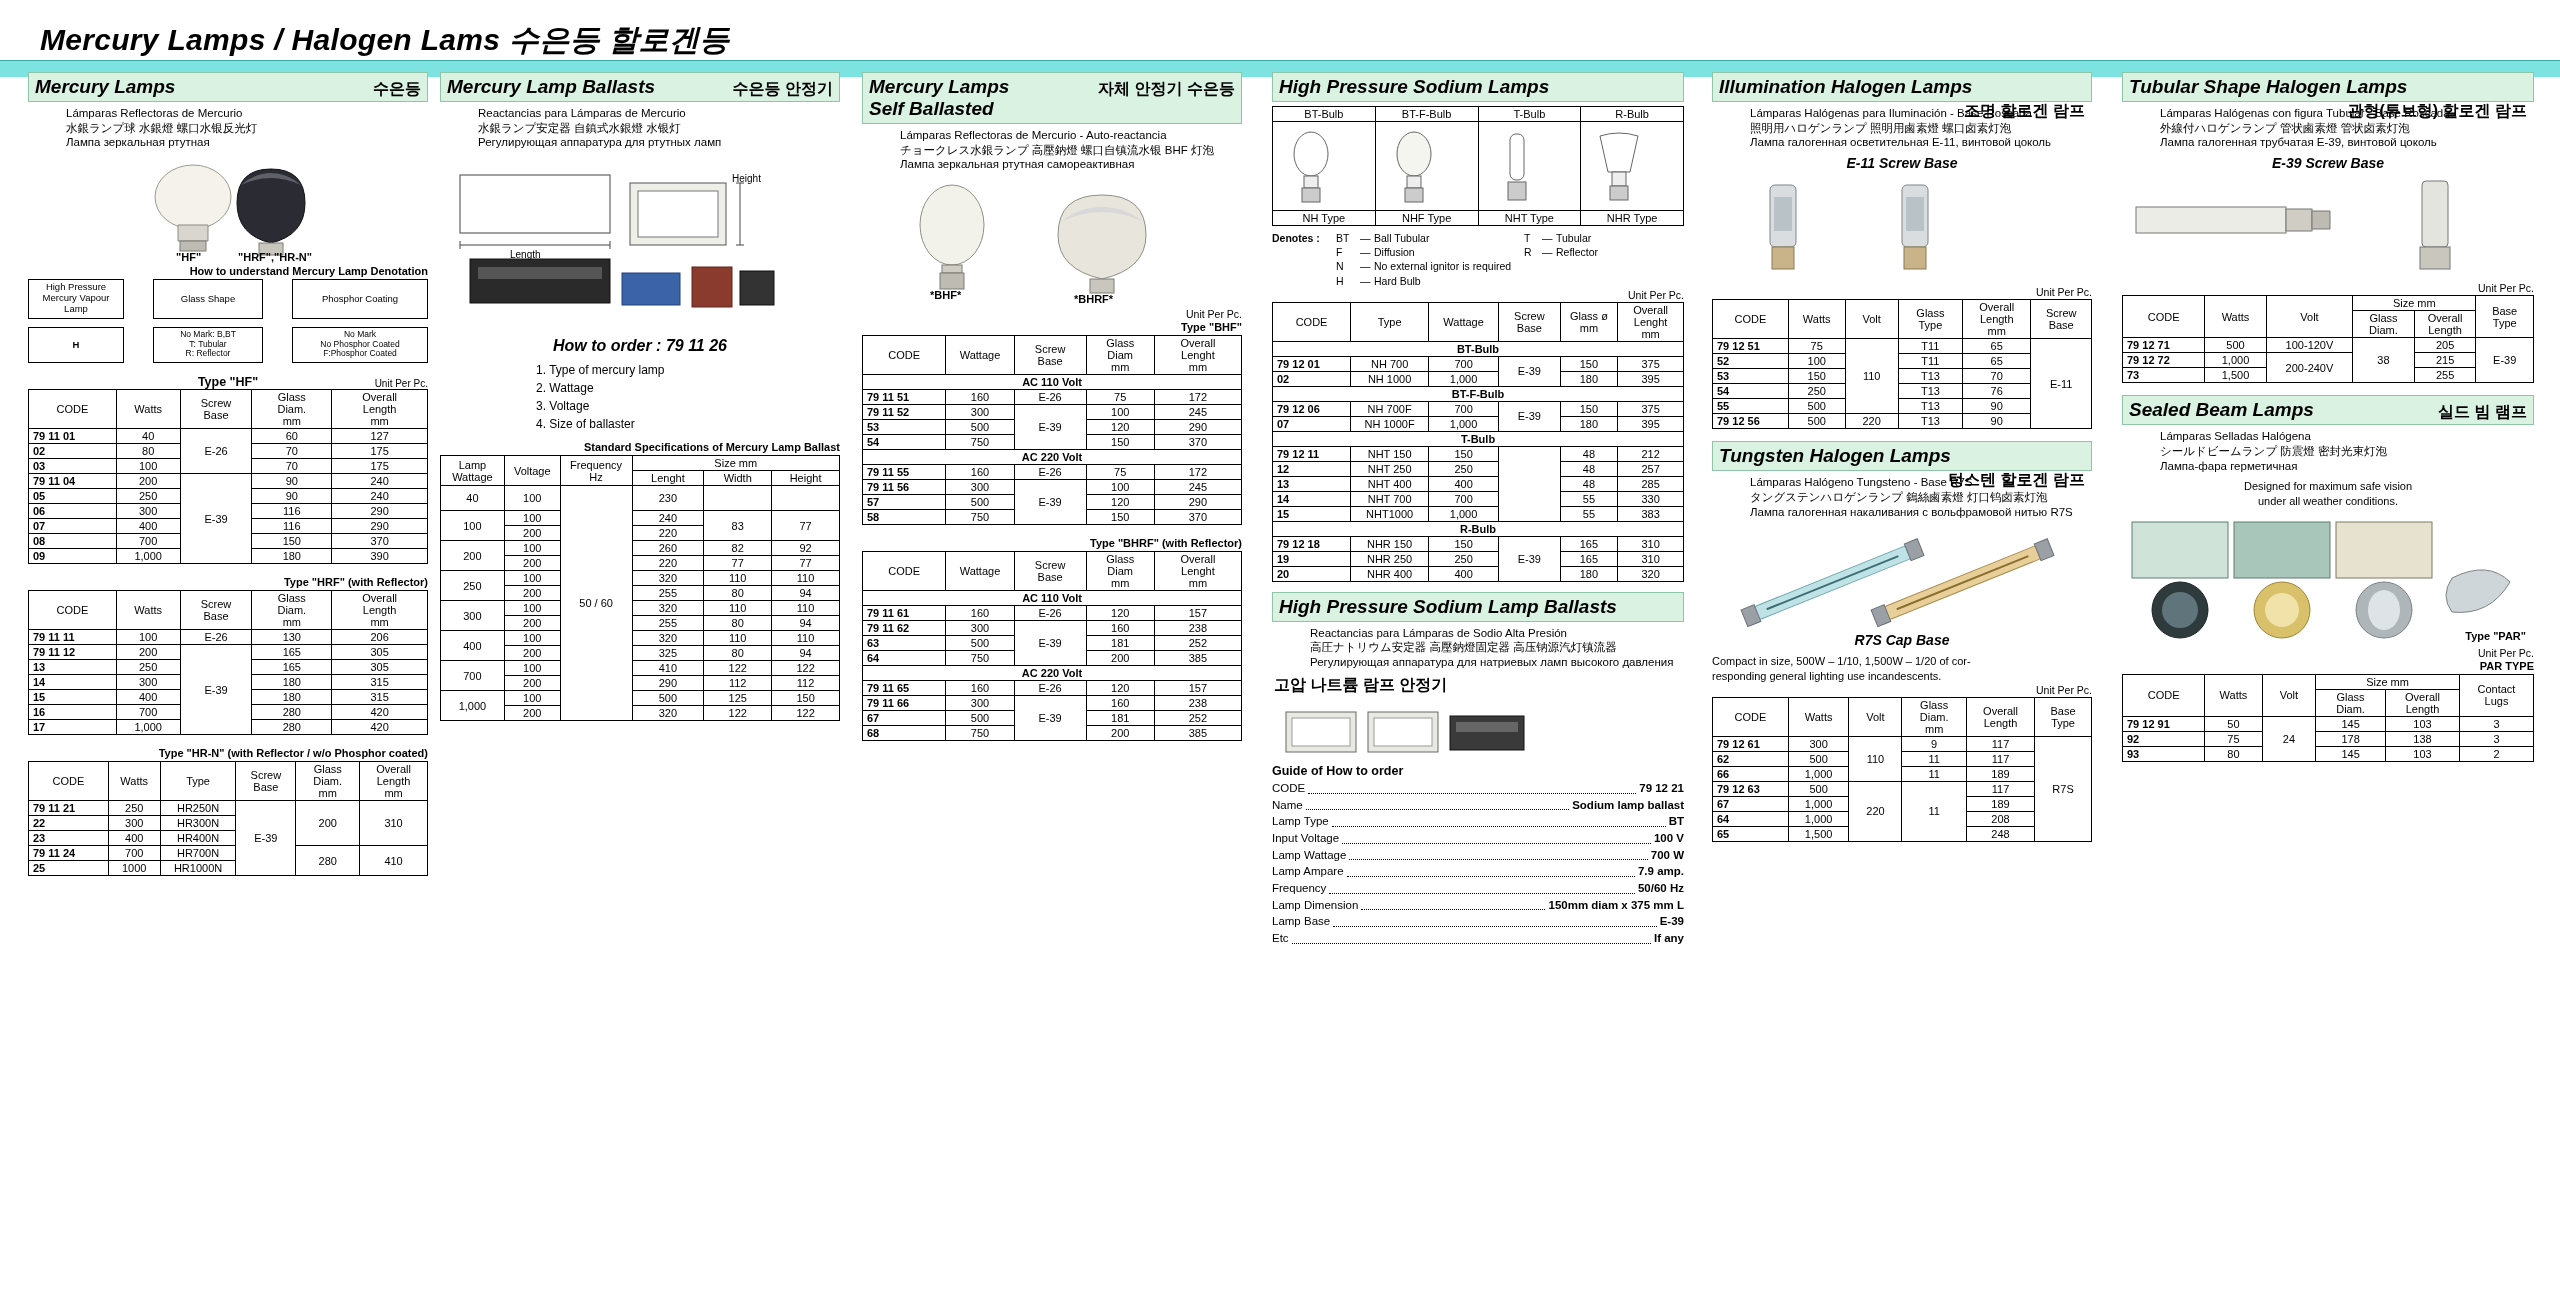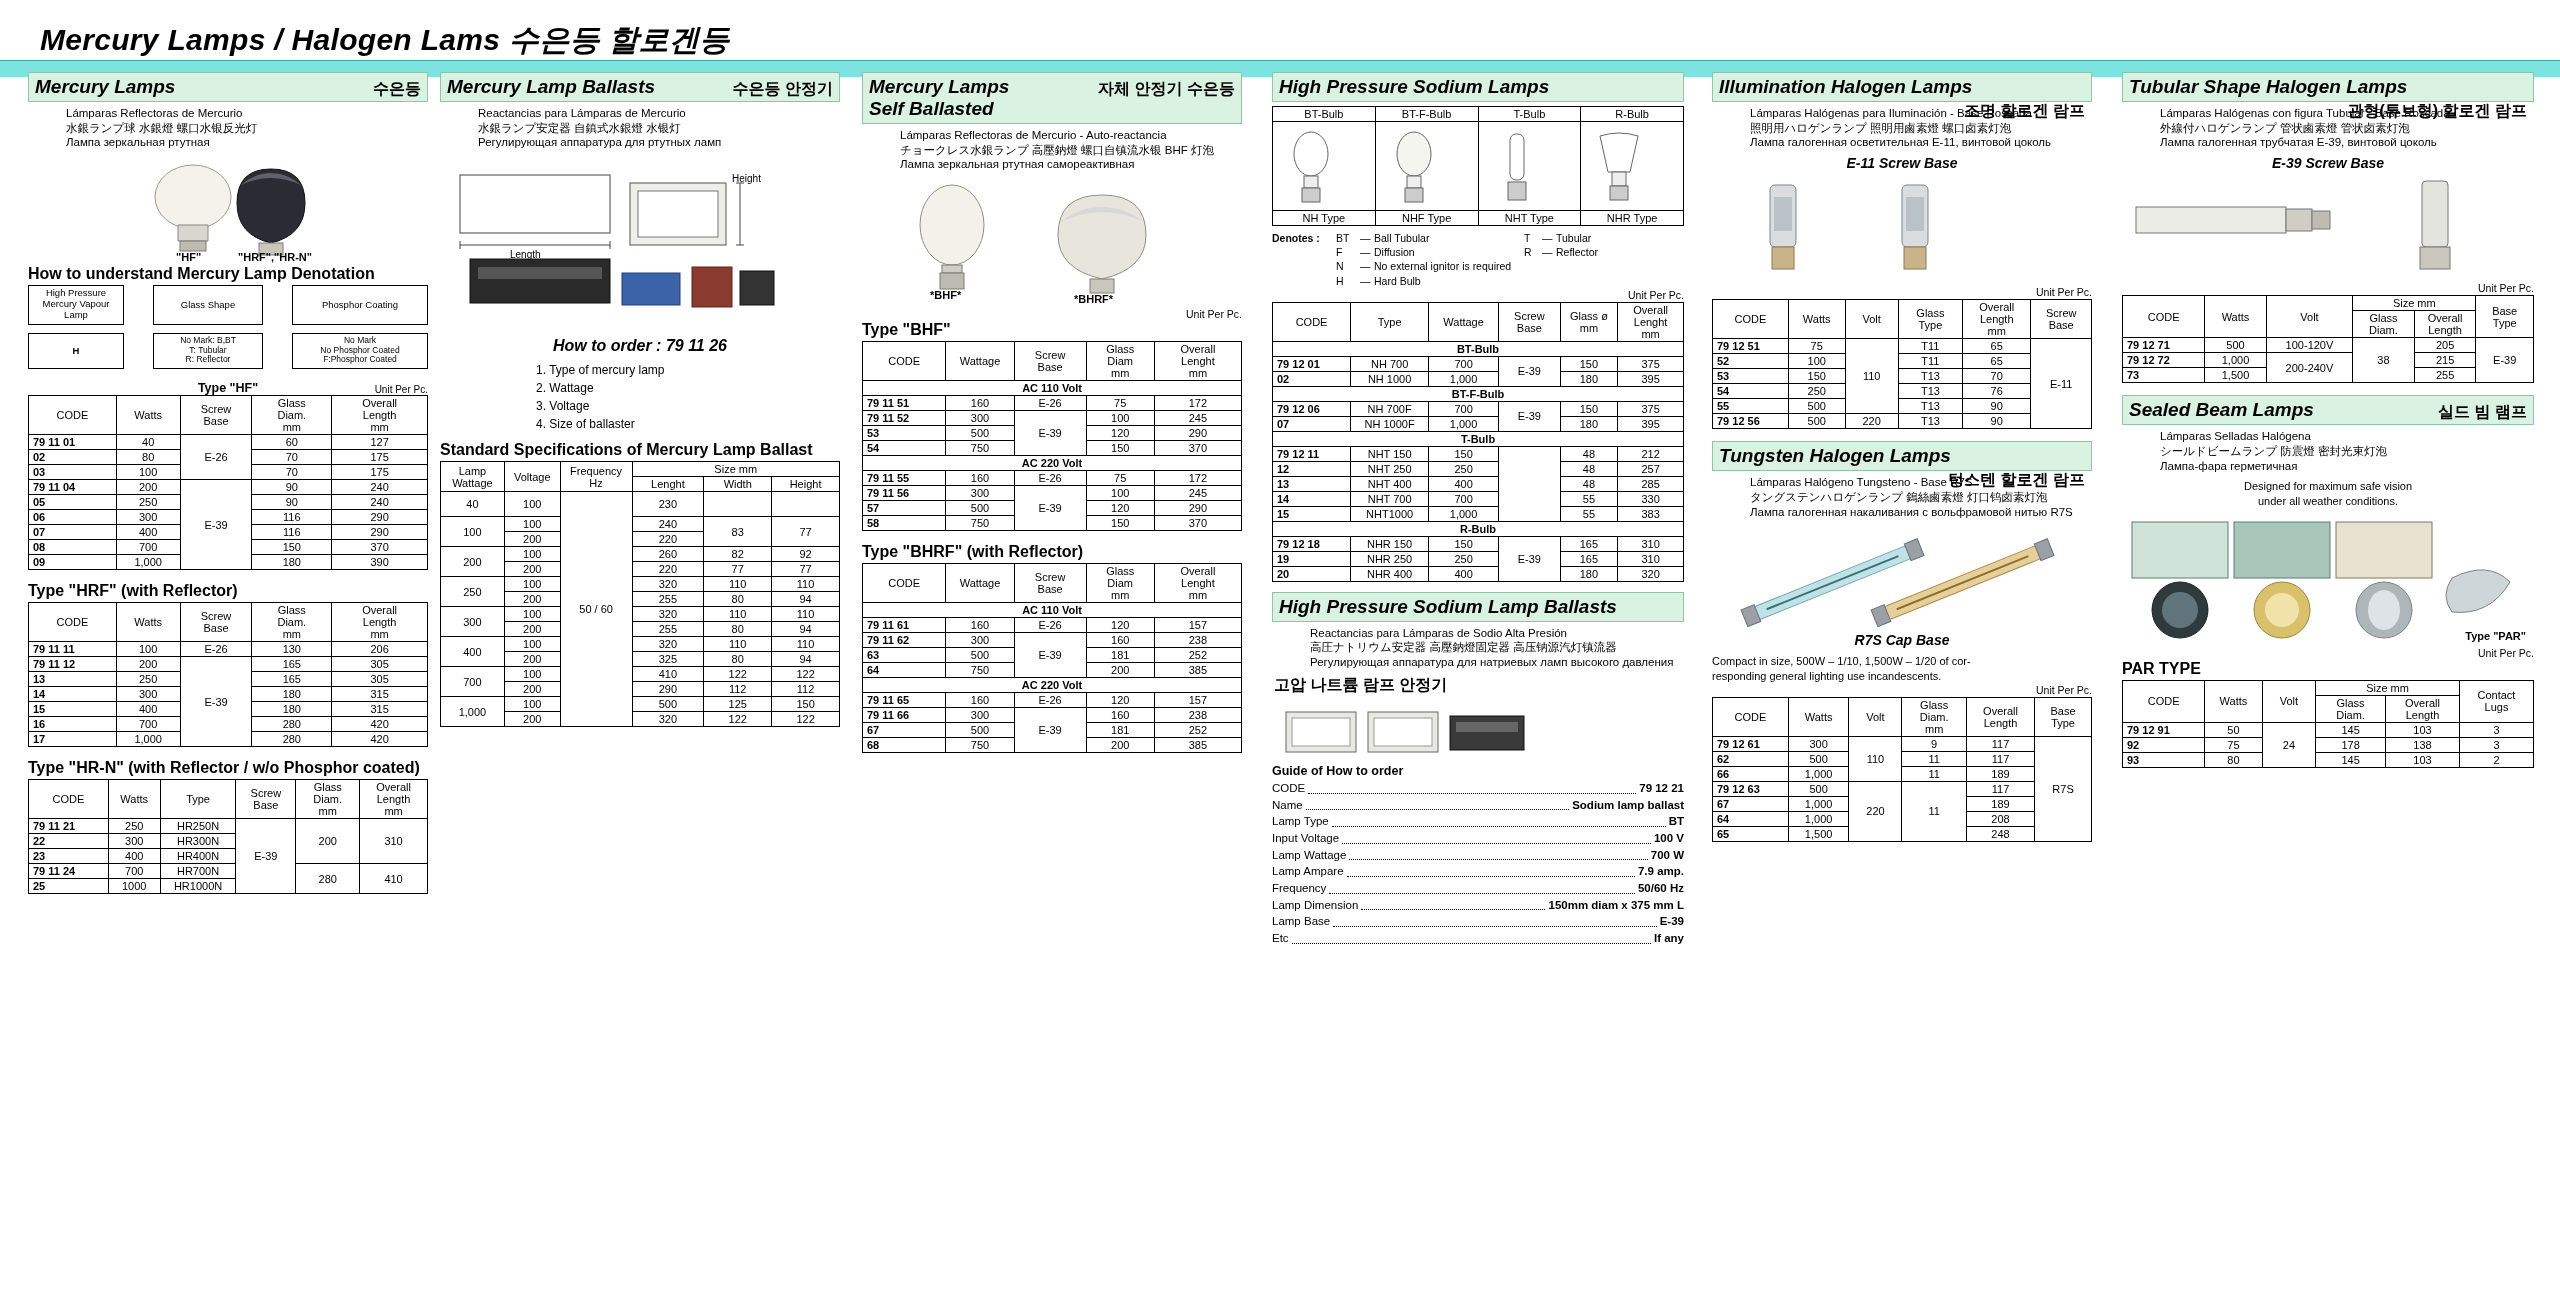--- a/index.html
+++ b/index.html
@@ -19,21 +19,21 @@
   .c6{left:2122px;width:412px;}
   .secthead{background:#d9f2e2;border:1px solid #8fc4a7;padding:3px 6px;margin-bottom:4px;}
   .secthead .en{font-style:italic;font-weight:bold;font-size:19px;display:inline-block;}
   .secthead .kr{font-weight:bold;font-size:16px;float:right;margin-top:3px;}
   .secthead .en2{font-style:italic;font-weight:bold;font-size:19px;display:block;}
   .langs{font-size:11.5px;line-height:1.28;margin:3px 0 5px 2px;}
   .langs div{white-space:nowrap;padding-left:36px;}
   table{border-collapse:collapse;font-size:11px;}
   td,th{border:1px solid #000;padding:1px 3px;text-align:center;font-weight:normal;}
   .code{font-weight:bold;text-align:left;padding-left:4px;}
-  .lbl{font-weight:bold;font-size:16px;text-align:left;margin:6px 0 2px;}
+  .lbl{font-weight:bold;font-size:11px;text-align:right;margin:6px 0 2px;}
   .unit{font-size:10.5px;text-align:right;margin:1px 0;}
   .sm{font-size:10px;}
   .note{font-size:11px;line-height:1.3;}
   .center{text-align:center;}
   .bold{font-weight:bold;}
   .italic{font-style:italic;}
   .howbox{border:1px solid #000;padding:2px 4px;font-size:9.5px;text-align:center;}
   .dotline{display:flex;font-size:11.5px;line-height:1.45;}
   .dotline .k{white-space:nowrap;}
   .dotline .d{flex:1;border-bottom:1px dotted #000;margin:0 3px 3px 3px;}

